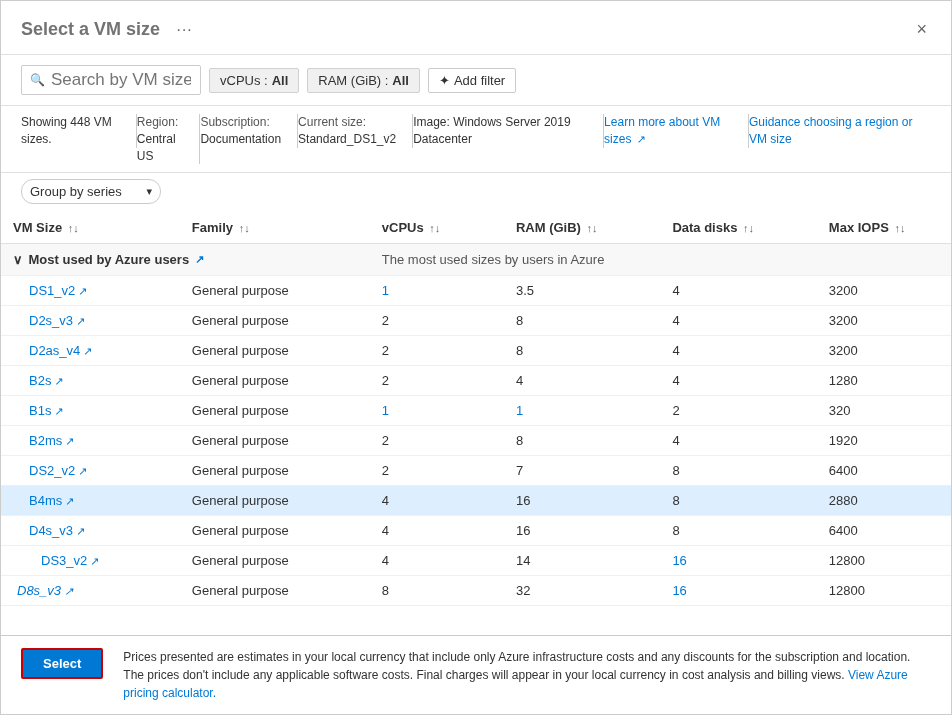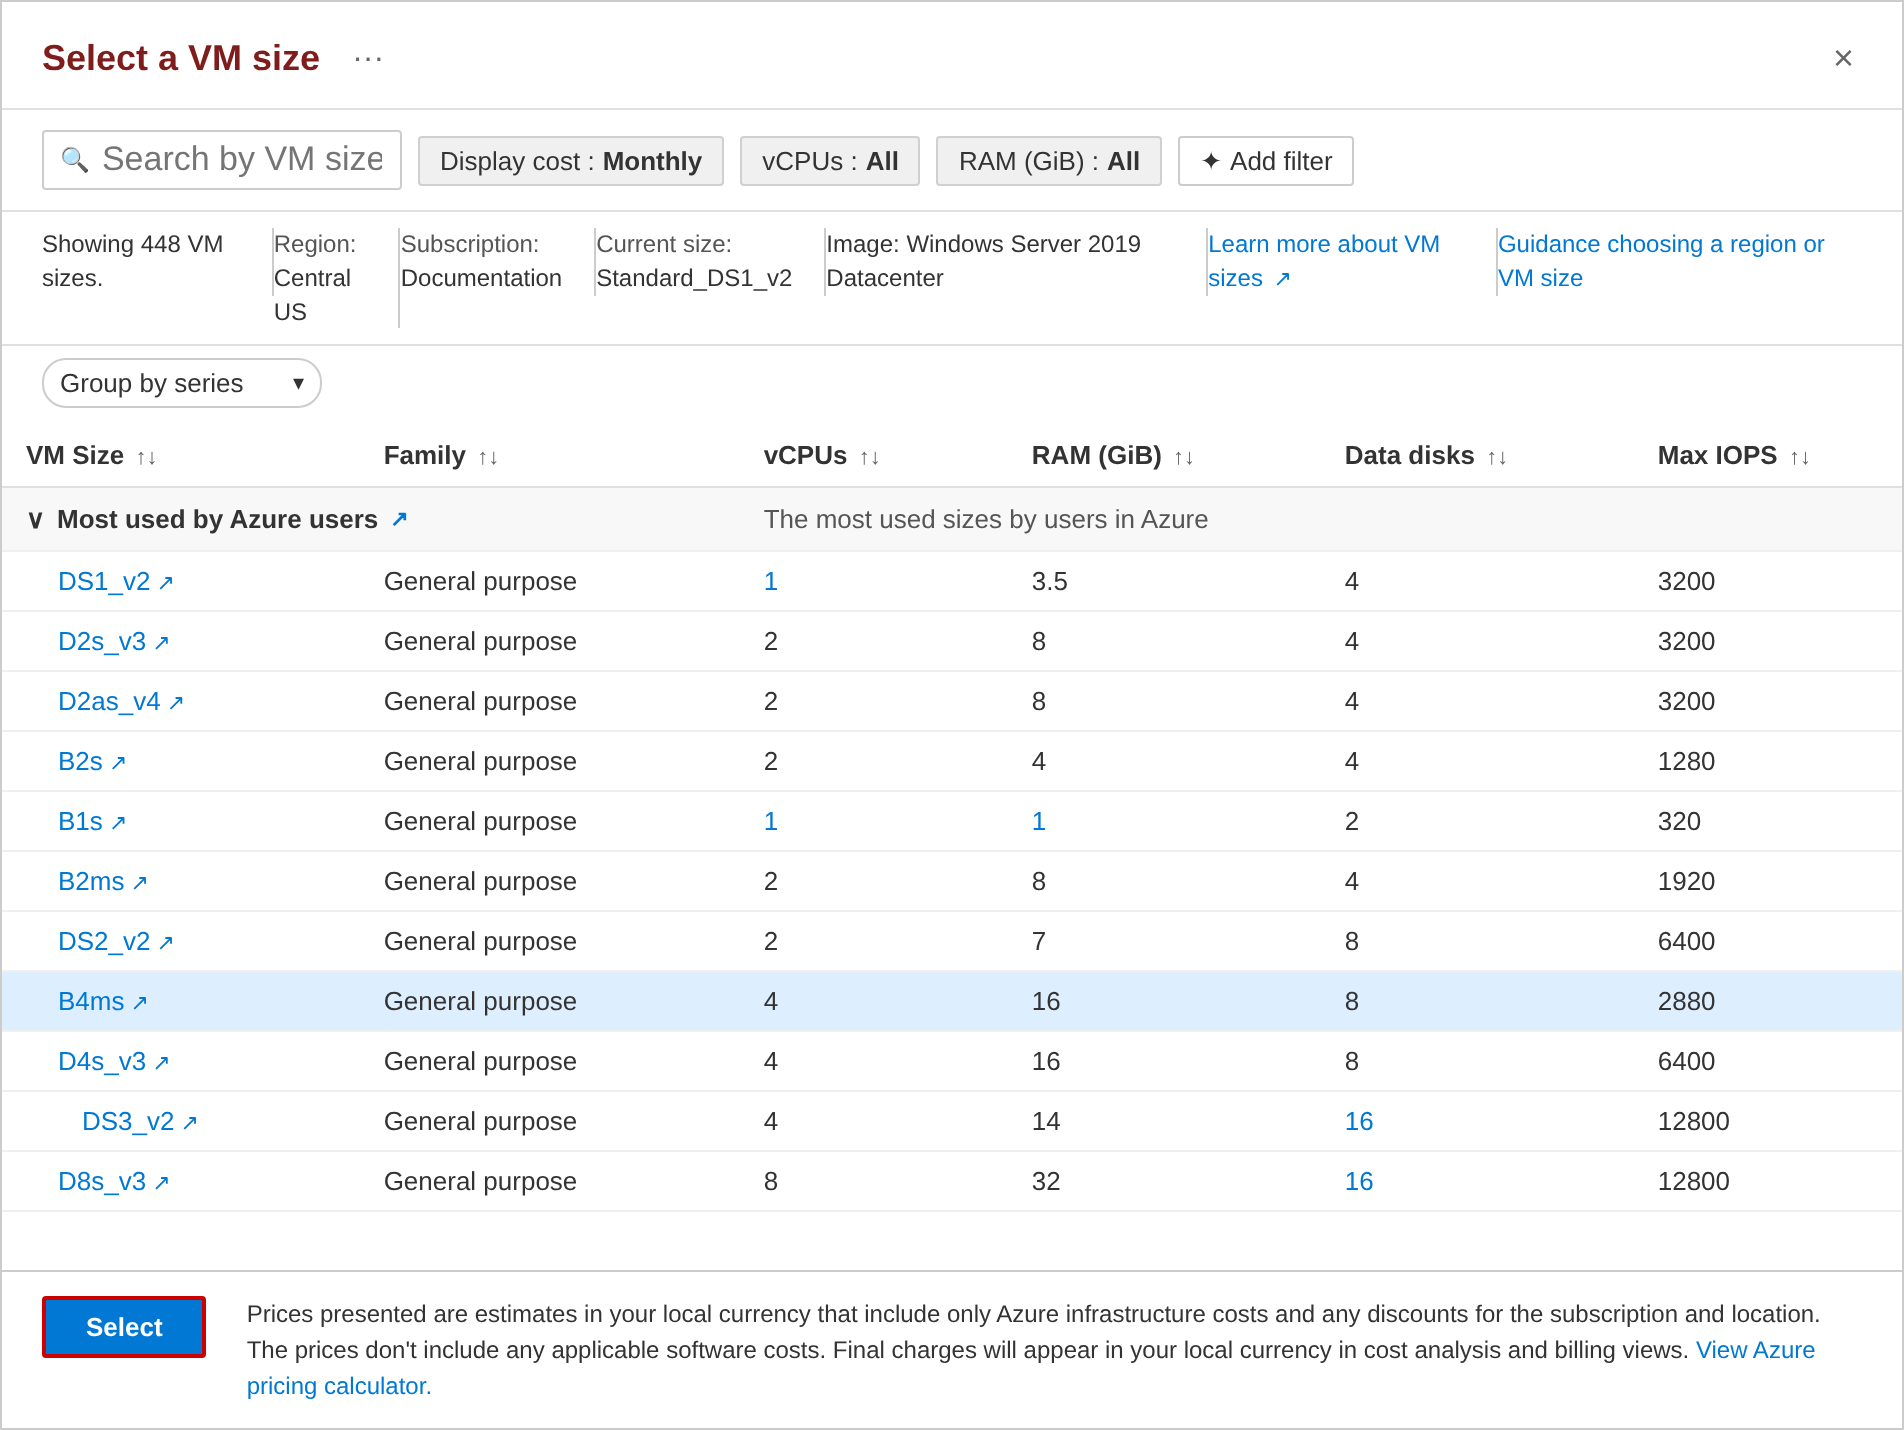--- a/index.html
+++ b/index.html
@@ -1,21 +1,21 @@
 <!DOCTYPE html>
 <html><head>
   <meta charset="utf-8">
   <style>
     * { box-sizing: border-box; margin: 0; padding: 0; }
     body { font-family: 'Segoe UI', Arial, sans-serif; font-size: 13px; color: #333; background: #fff; width: 952px; height: 715px; overflow: hidden; }
     
     .dialog { width: 952px; height: 715px; background: #fff; display: flex; flex-direction: column; border: 1px solid #ccc; box-shadow: 0 4px 16px rgba(0,0,0,0.2); }
     
     .dialog-header { display: flex; align-items: center; justify-content: space-between; padding: 14px 20px 10px 20px; border-bottom: 1px solid #e0e0e0; }
-    .dialog-title { font-size: 18px; font-weight: 600; color: #7f1d1d; }
+    .dialog-title { font-size: 18px; font-weight: 600; color: #737373; }
     .dialog-title-dots { font-size: 16px; color: #666; margin-left: 8px; }
     .close-btn { background: none; border: none; cursor: pointer; font-size: 18px; color: #666; padding: 4px; }
 
     .toolbar { display: flex; align-items: center; padding: 10px 20px; gap: 8px; border-bottom: 1px solid #e0e0e0; }
     .search-box { display: flex; align-items: center; border: 1px solid #ccc; border-radius: 2px; padding: 4px 8px; min-width: 180px; background: #fff; }
     .search-box input { border: none; outline: none; font-size: 17px; color: #333; width: 140px; background: transparent; }
     .search-icon { color: #666; margin-right: 6px; font-size: 12px; }
     
     .filter-pill { display: flex; align-items: center; background: #f0f0f0; border: 1px solid #d0d0d0; border-radius: 2px; padding: 4px 10px; cursor: pointer; font-size: 13px; white-space: nowrap; }
     .filter-pill .label { color: #333; }
@@ -72,24 +72,20 @@
       <span class="dialog-title">Select a VM size</span>
       <span class="dialog-title-dots">···</span>
     </div>
     <button class="close-btn">×</button>
   </div>
 
   <div class="toolbar">
     <div class="search-box">
       <span class="search-icon">🔍</span>
       <input type="text" placeholder="Search by VM size..." style="">
-    </div>
-    <div class="filter-pill">
-      <span class="label">Display cost : </span>
-      <span class="value">Monthly</span>
     </div>
     <div class="filter-pill">
       <span class="label">vCPUs : </span>
       <span class="value">All</span>
     </div>
     <div class="filter-pill">
       <span class="label">RAM (GiB) : </span>
       <span class="value">All</span>
     </div>
     <button class="add-filter-btn">
@@ -251,21 +247,21 @@
           </tr>
           <tr style="cursor: pointer;">
             <td style="padding-left: 40px;"><a class="link-text" href="#">DS3_v2</a><span class="trending-up"> ↗</span></td>
             <td>General purpose</td>
             <td>4</td>
             <td>14</td>
             <td><a class="link-text" href="#">16</a></td>
             <td>12800</td>
           </tr>
           <tr style="cursor: pointer;">
-            <td style="padding-left: 28px;"><a class="link-text" href="#">D8s_v3</a><span class="trending-up"> ↗</span></td>
+            <td style="padding-left: 16px; font-style: italic;"><a class="link-text" href="#">D8s_v3</a><span class="trending-up"> ↗</span></td>
             <td>General purpose</td>
             <td>8</td>
             <td>32</td>
             <td><a class="link-text" href="#">16</a></td>
             <td>12800</td>
           </tr>
         </tbody>
     </table>
   </div>
 

